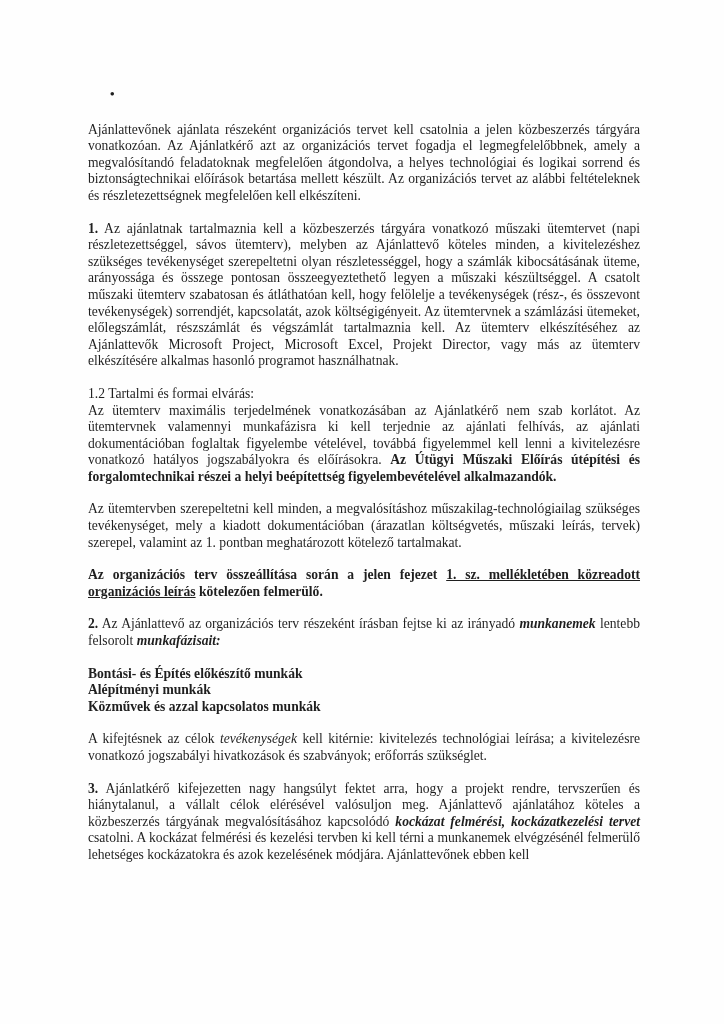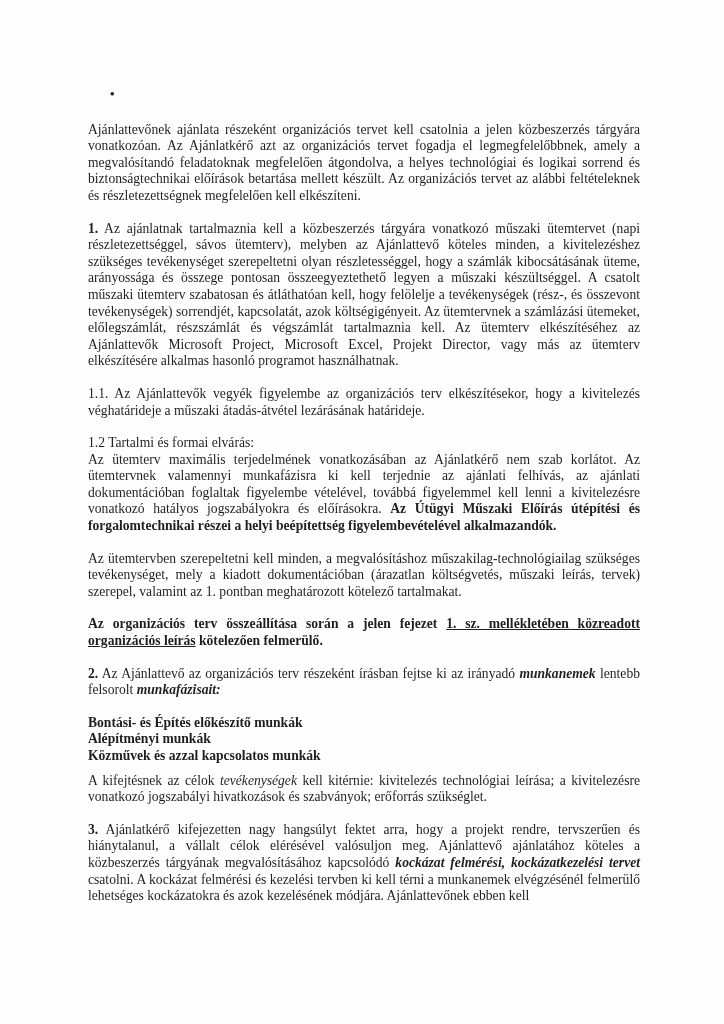--- a/index.html
+++ b/index.html
@@ -42,42 +42,41 @@
     text-decoration: underline;
   }
   .para {
     margin: 0 0 16px 0;
   }
   .b  { font-weight: bold; }
   .bi { font-weight: bold; font-style: italic; }
   .i  { font-style: italic; }
   .u  { text-decoration: underline; }
   .worklist {
-    margin: 0 0 8px 0;
+    margin: 0 0 16px 0;
     text-align: left;
   }
   .worklist .work-item {
     font-weight: bold;
   }
 </style>
 </head>
 <body>
 
 <div class="page">
   <div class="content">
 
     <div class="title-line">
       <span class="bullet">•</span>
     </div>
 
     <p class="para"><span>Ajánlattevőnek ajánlata részeként organizációs tervet kell csatolnia a jelen közbeszerzés tárgyára vonatkozóan. Az Ajánlatkérő azt az organizációs tervet fogadja el legmegfelelőbbnek, amely a megvalósítandó feladatoknak megfelelően átgondolva, a helyes technológiai és logikai sorrend és biztonságtechnikai előírások betartása mellett készült. Az organizációs tervet az alábbi feltételeknek és részletezettségnek megfelelően kell elkészíteni.</span></p>
 
     <p class="para"><span class="b">1.</span><span> Az ajánlatnak tartalmaznia kell a közbeszerzés tárgyára vonatkozó műszaki ütemtervet (napi részletezettséggel, sávos ütemterv), melyben az Ajánlattevő köteles minden, a kivitelezéshez szükséges tevékenységet szerepeltetni olyan részletességgel, hogy a számlák kibocsátásának üteme, arányossága és összege pontosan összeegyeztethető legyen a műszaki készültséggel. A csatolt műszaki ütemterv szabatosan és átláthatóan kell, hogy felölelje a tevékenységek (rész-, és összevont tevékenységek) sorrendjét, kapcsolatát, azok költségigényeit. Az ütemtervnek a számlázási ütemeket, előlegszámlát, részszámlát és végszámlát tartalmaznia kell. Az ütemterv elkészítéséhez az Ajánlattevők Microsoft Project, Microsoft Excel, Projekt Director, vagy más az ütemterv elkészítésére alkalmas hasonló programot használhatnak.</span></p>
 
-    <p class="para"><span>1.1. Az Ajánlattevők vegyék figyelembe az organizációs terv elkészítésekor, hogy a kivitelezés véghatárideje a műszaki átadás-átvétel lezárásának határideje.</span></p>
 
     <p class="para"><span>1.2 Tartalmi és formai elvárás:</span><br><span>Az ütemterv maximális terjedelmének vonatkozásában az Ajánlatkérő nem szab korlátot. Az ütemtervnek valamennyi munkafázisra ki kell terjednie az ajánlati felhívás, az ajánlati dokumentációban foglaltak figyelembe vételével, továbbá figyelemmel kell lenni a kivitelezésre vonatkozó hatályos jogszabályokra és előírásokra. </span><span class="b">Az Útügyi Műszaki Előírás útépítési és forgalomtechnikai részei a helyi beépítettség figyelembevételével alkalmazandók.</span></p>
 
     <p class="para"><span>Az ütemtervben szerepeltetni kell minden, a megvalósításhoz műszakilag-technológiailag szükséges tevékenységet, mely a kiadott dokumentációban (árazatlan költségvetés, műszaki leírás, tervek) szerepel, valamint az 1. pontban meghatározott kötelező tartalmakat.</span></p>
 
     <p class="para b"><span>Az organizációs terv összeállítása során a jelen fejezet </span><span class="u">1. sz. mellékletében közreadott organizációs leírás</span><span> kötelezően felmerülő.</span></p>
 
     <p class="para"><span class="b">2.</span><span> Az Ajánlattevő az organizációs terv részeként írásban fejtse ki az irányadó </span><span class="bi">munkanemek</span><span> lentebb felsorolt </span><span class="bi">munkafázisait:</span></p>
 
     <div class="worklist">

